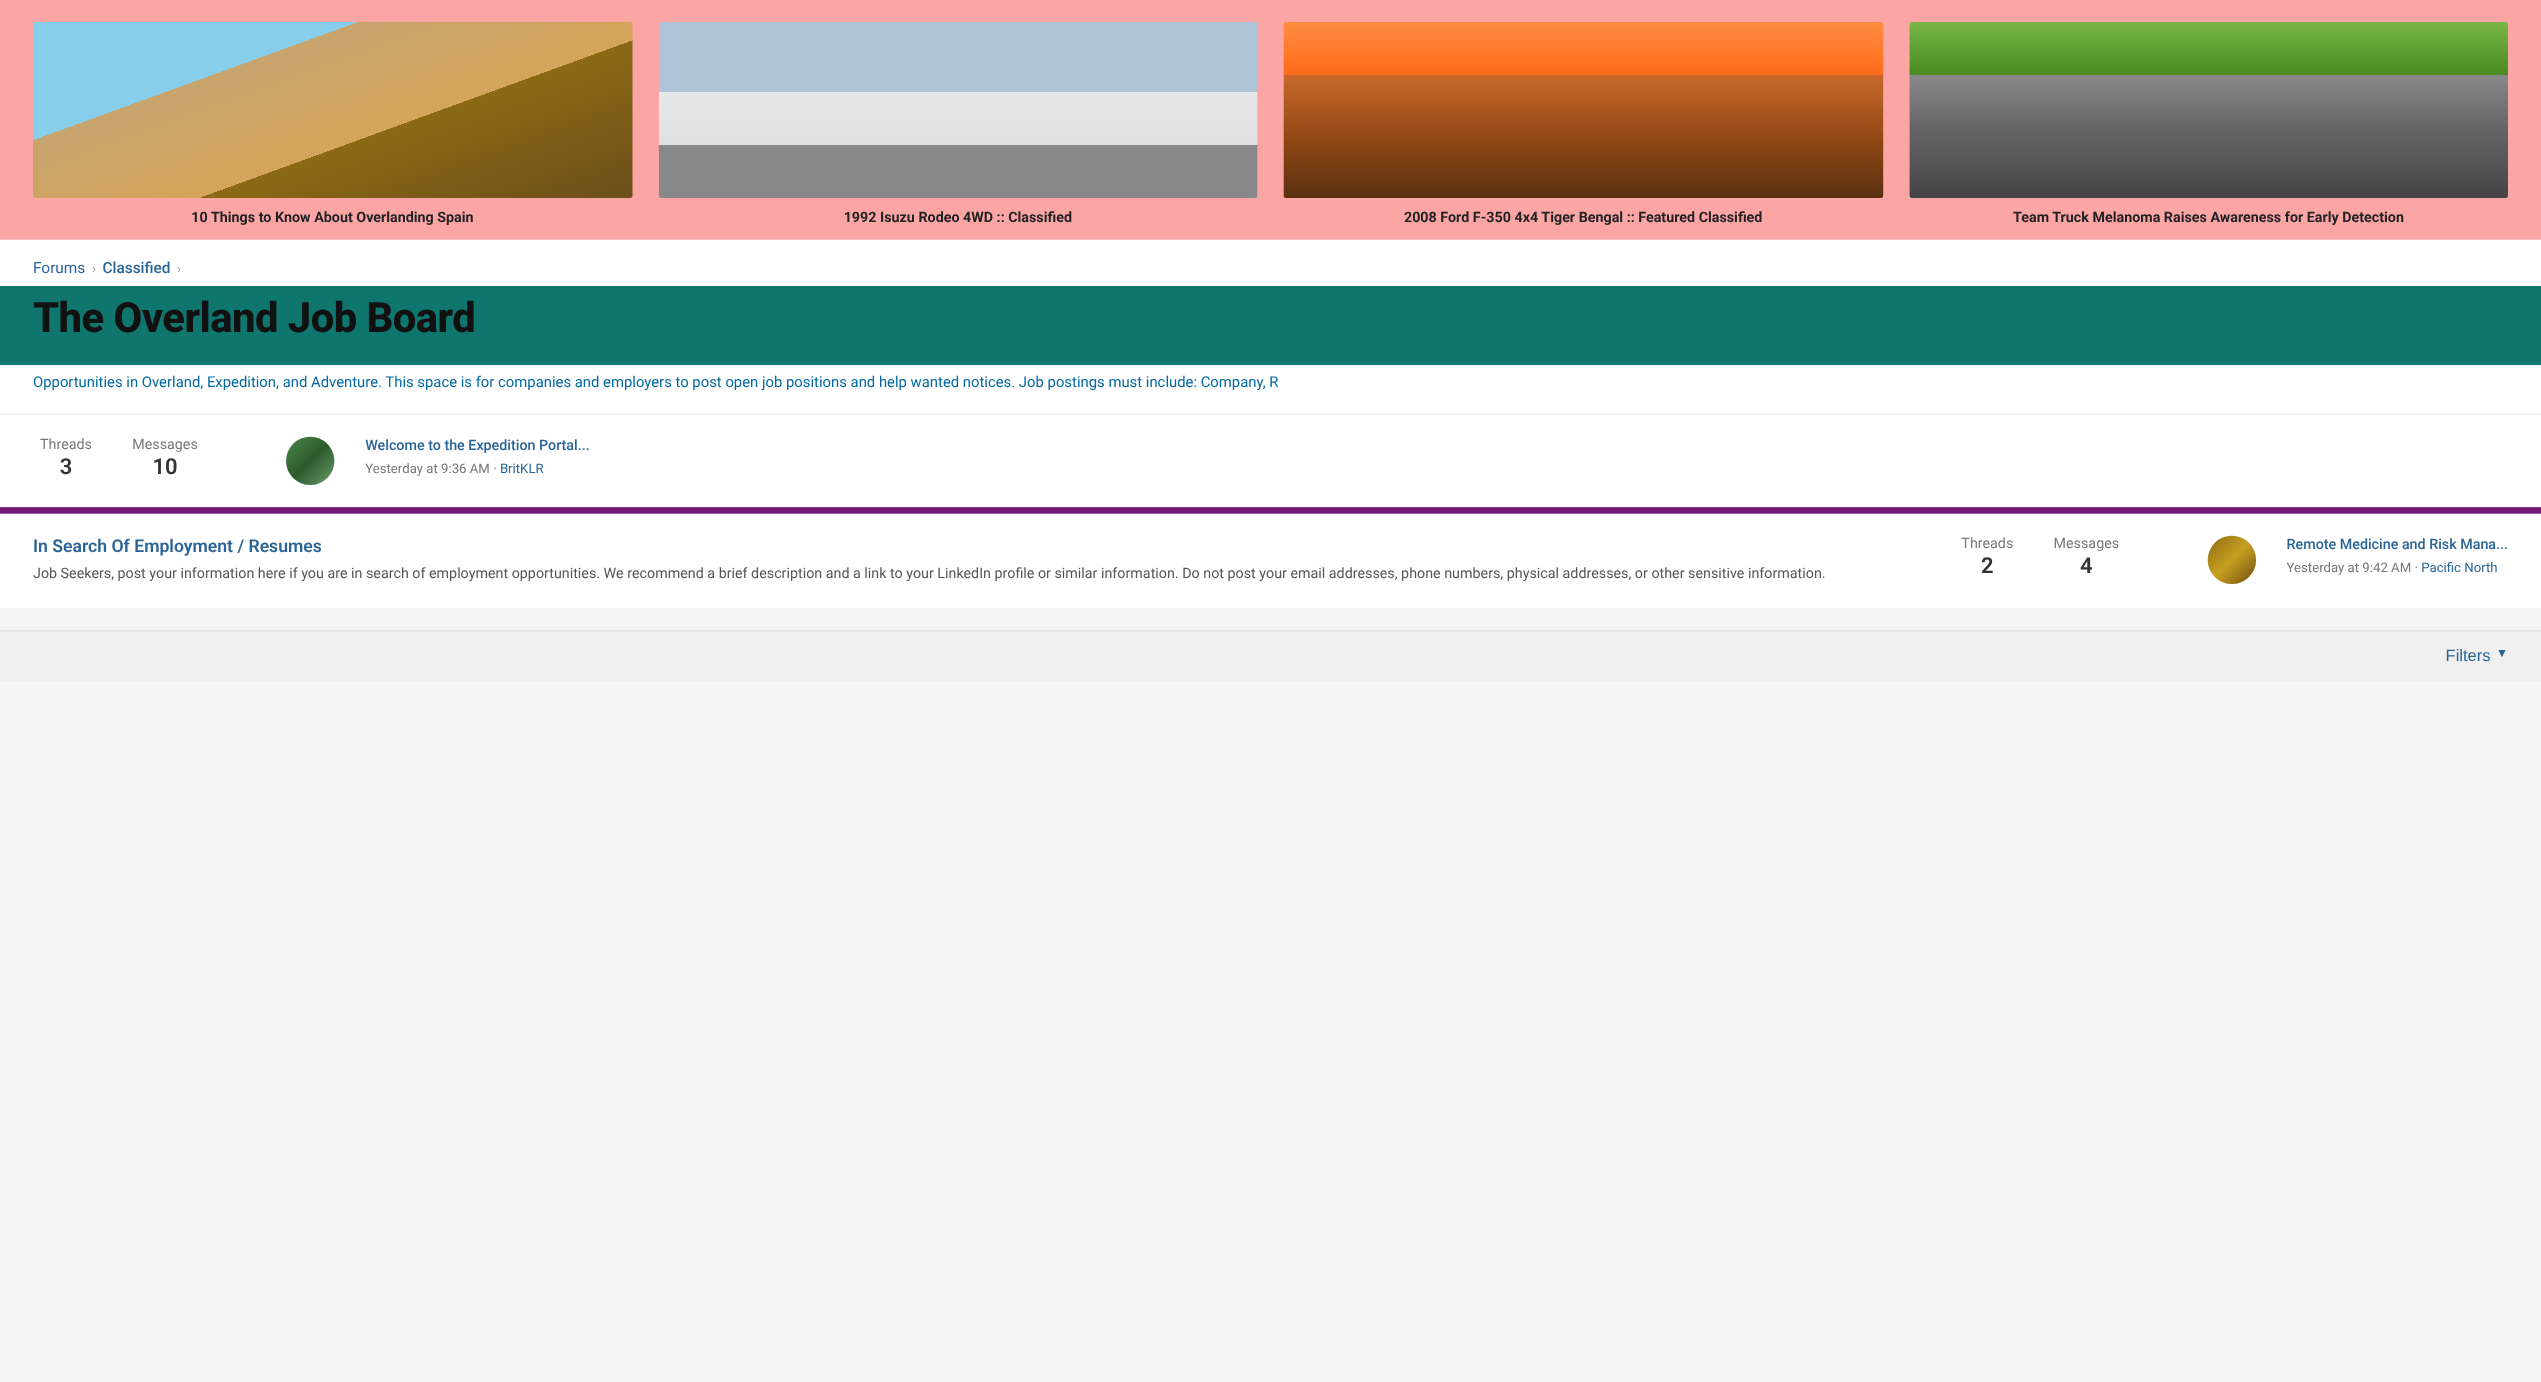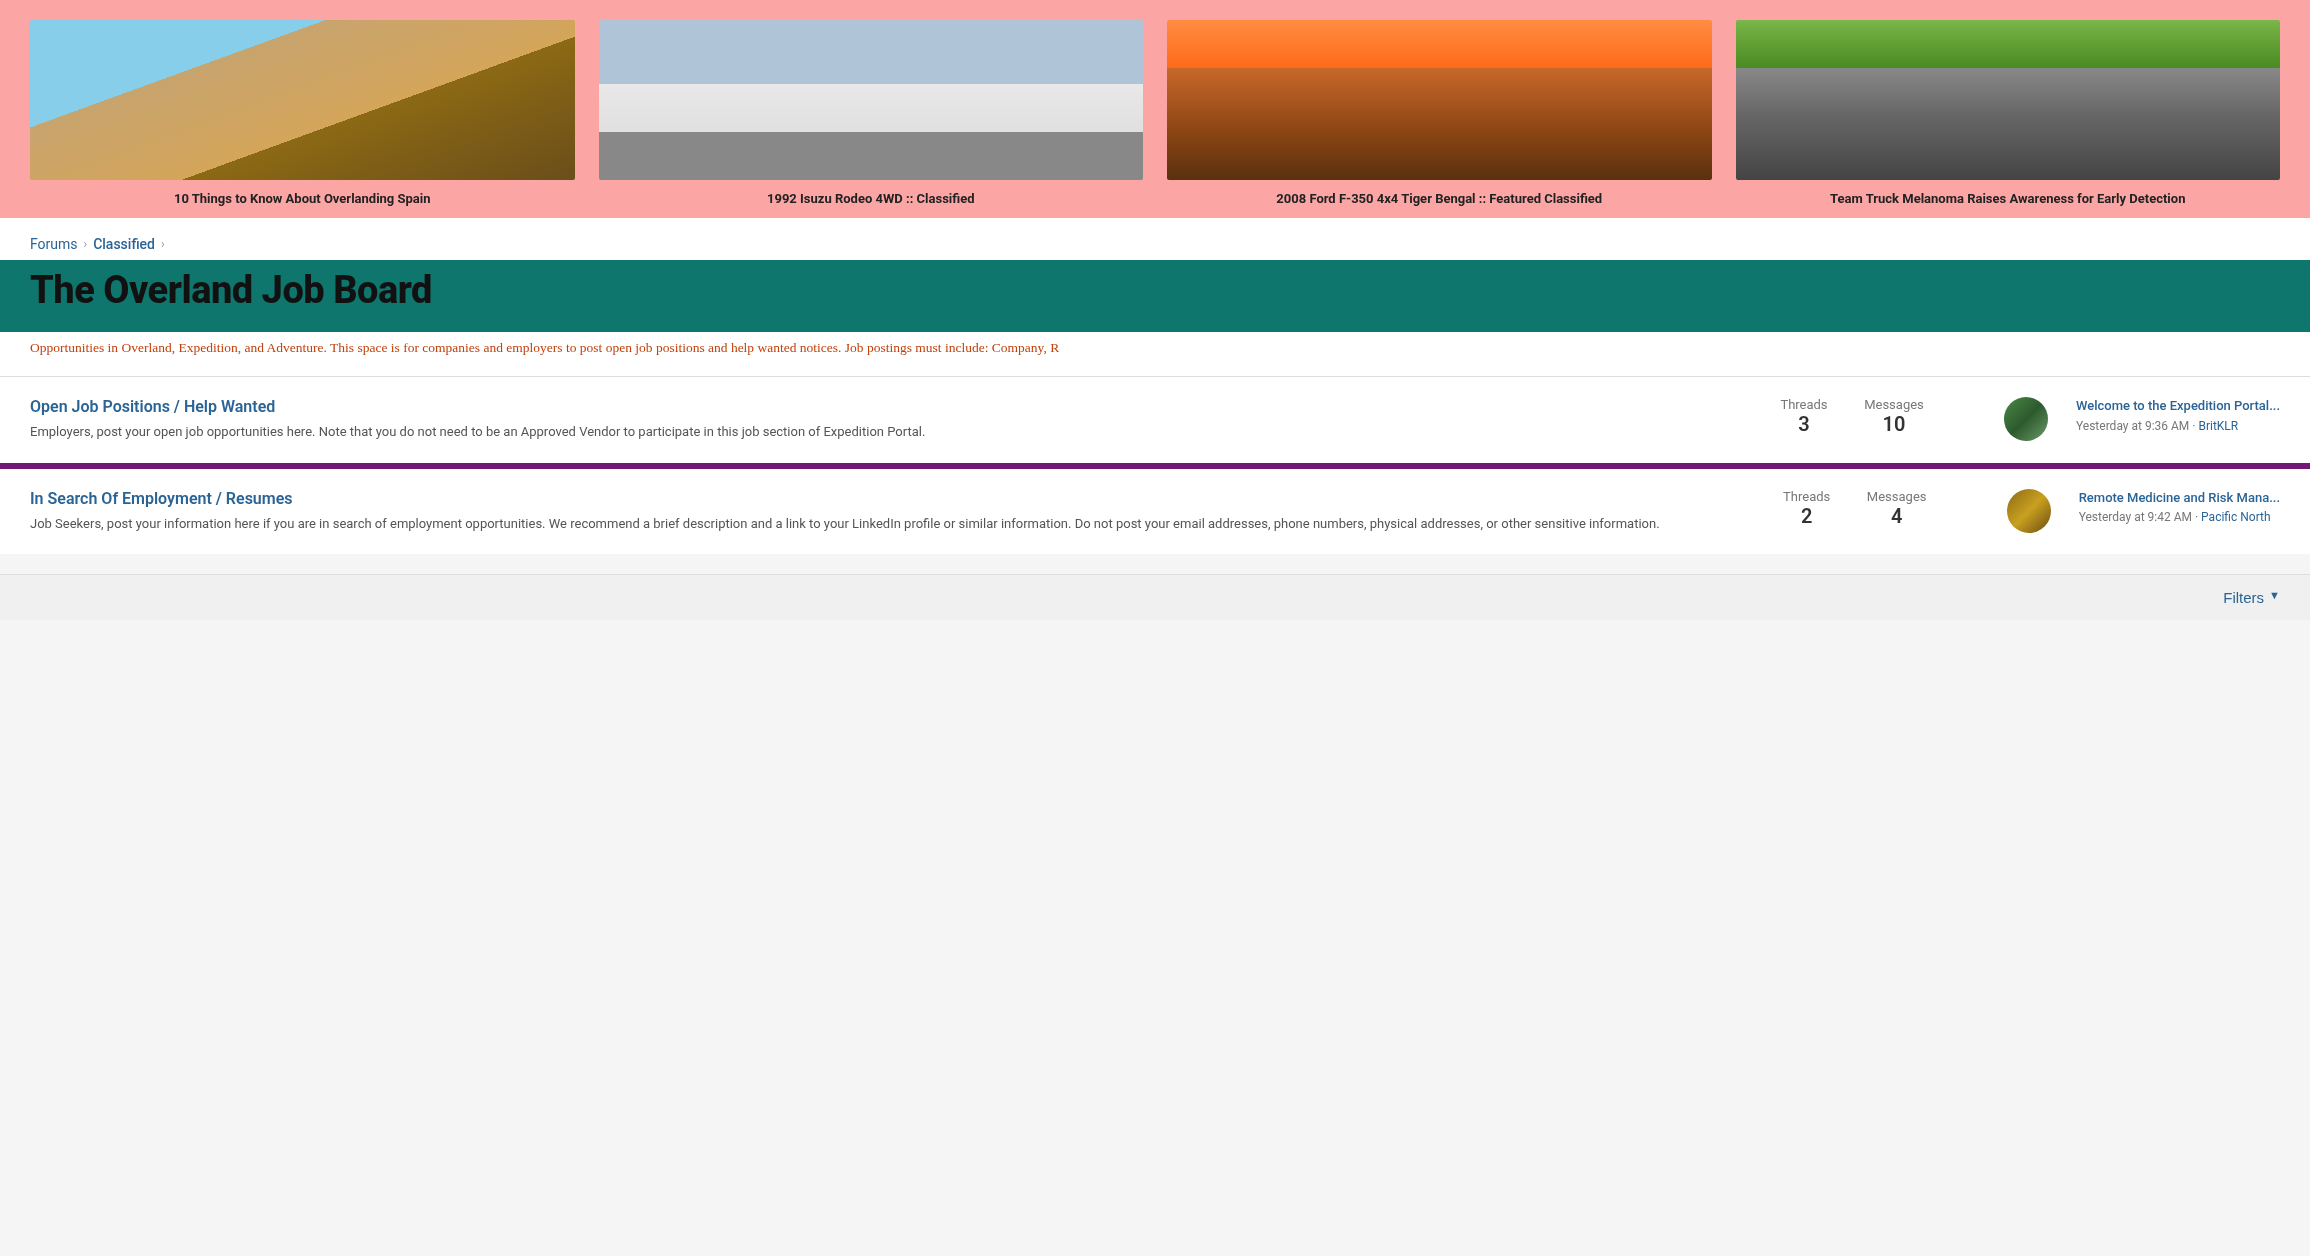--- a/index.html
+++ b/index.html
@@ -91,23 +91,22 @@
     }
 
     
     .description-area {
       background: #fff;
       padding: 6px 30px 18px 30px;
       border-bottom: 1px solid #ddd;
     }
     .description-text {
       font-size: 13.5px;
-      color: #c2410c;
+      color: #0369a1;
       line-height: 1.5;
-      font-family: Liberation Serif, serif;
     }
 
     
     .forum-list {
       background: #fff;
       margin-top: 0;
     }
     .forum-row {
       display: flex;
       align-items: flex-start;
@@ -256,24 +255,20 @@
 <div class="page-title-area">
   <h1 class="page-title">The Overland Job Board</h1>
 </div>
 
 <div class="description-area">
   <p class="description-text">Opportunities in Overland, Expedition, and Adventure. This space is for companies and employers to post open job positions and help wanted notices. Job postings must include: Company, R</p>
 </div>
 
 <div class="forum-list">
 <div class="forum-row">
-      <div class="forum-main">
-        <a href="#" class="forum-title">Open Job Positions / Help Wanted</a>
-        <p class="forum-desc">Employers, post your open job opportunities here. Note that you do not need to be an Approved Vendor to participate in this job section of Expedition Portal.</p>
-      </div>
       <div class="forum-stats">
         <div class="stat-block">
           <span class="stat-label">Threads</span>
           <span class="stat-value">3</span>
         </div>
         <div class="stat-block">
           <span class="stat-label">Messages</span>
           <span class="stat-value">10</span>
         </div>
       </div>

